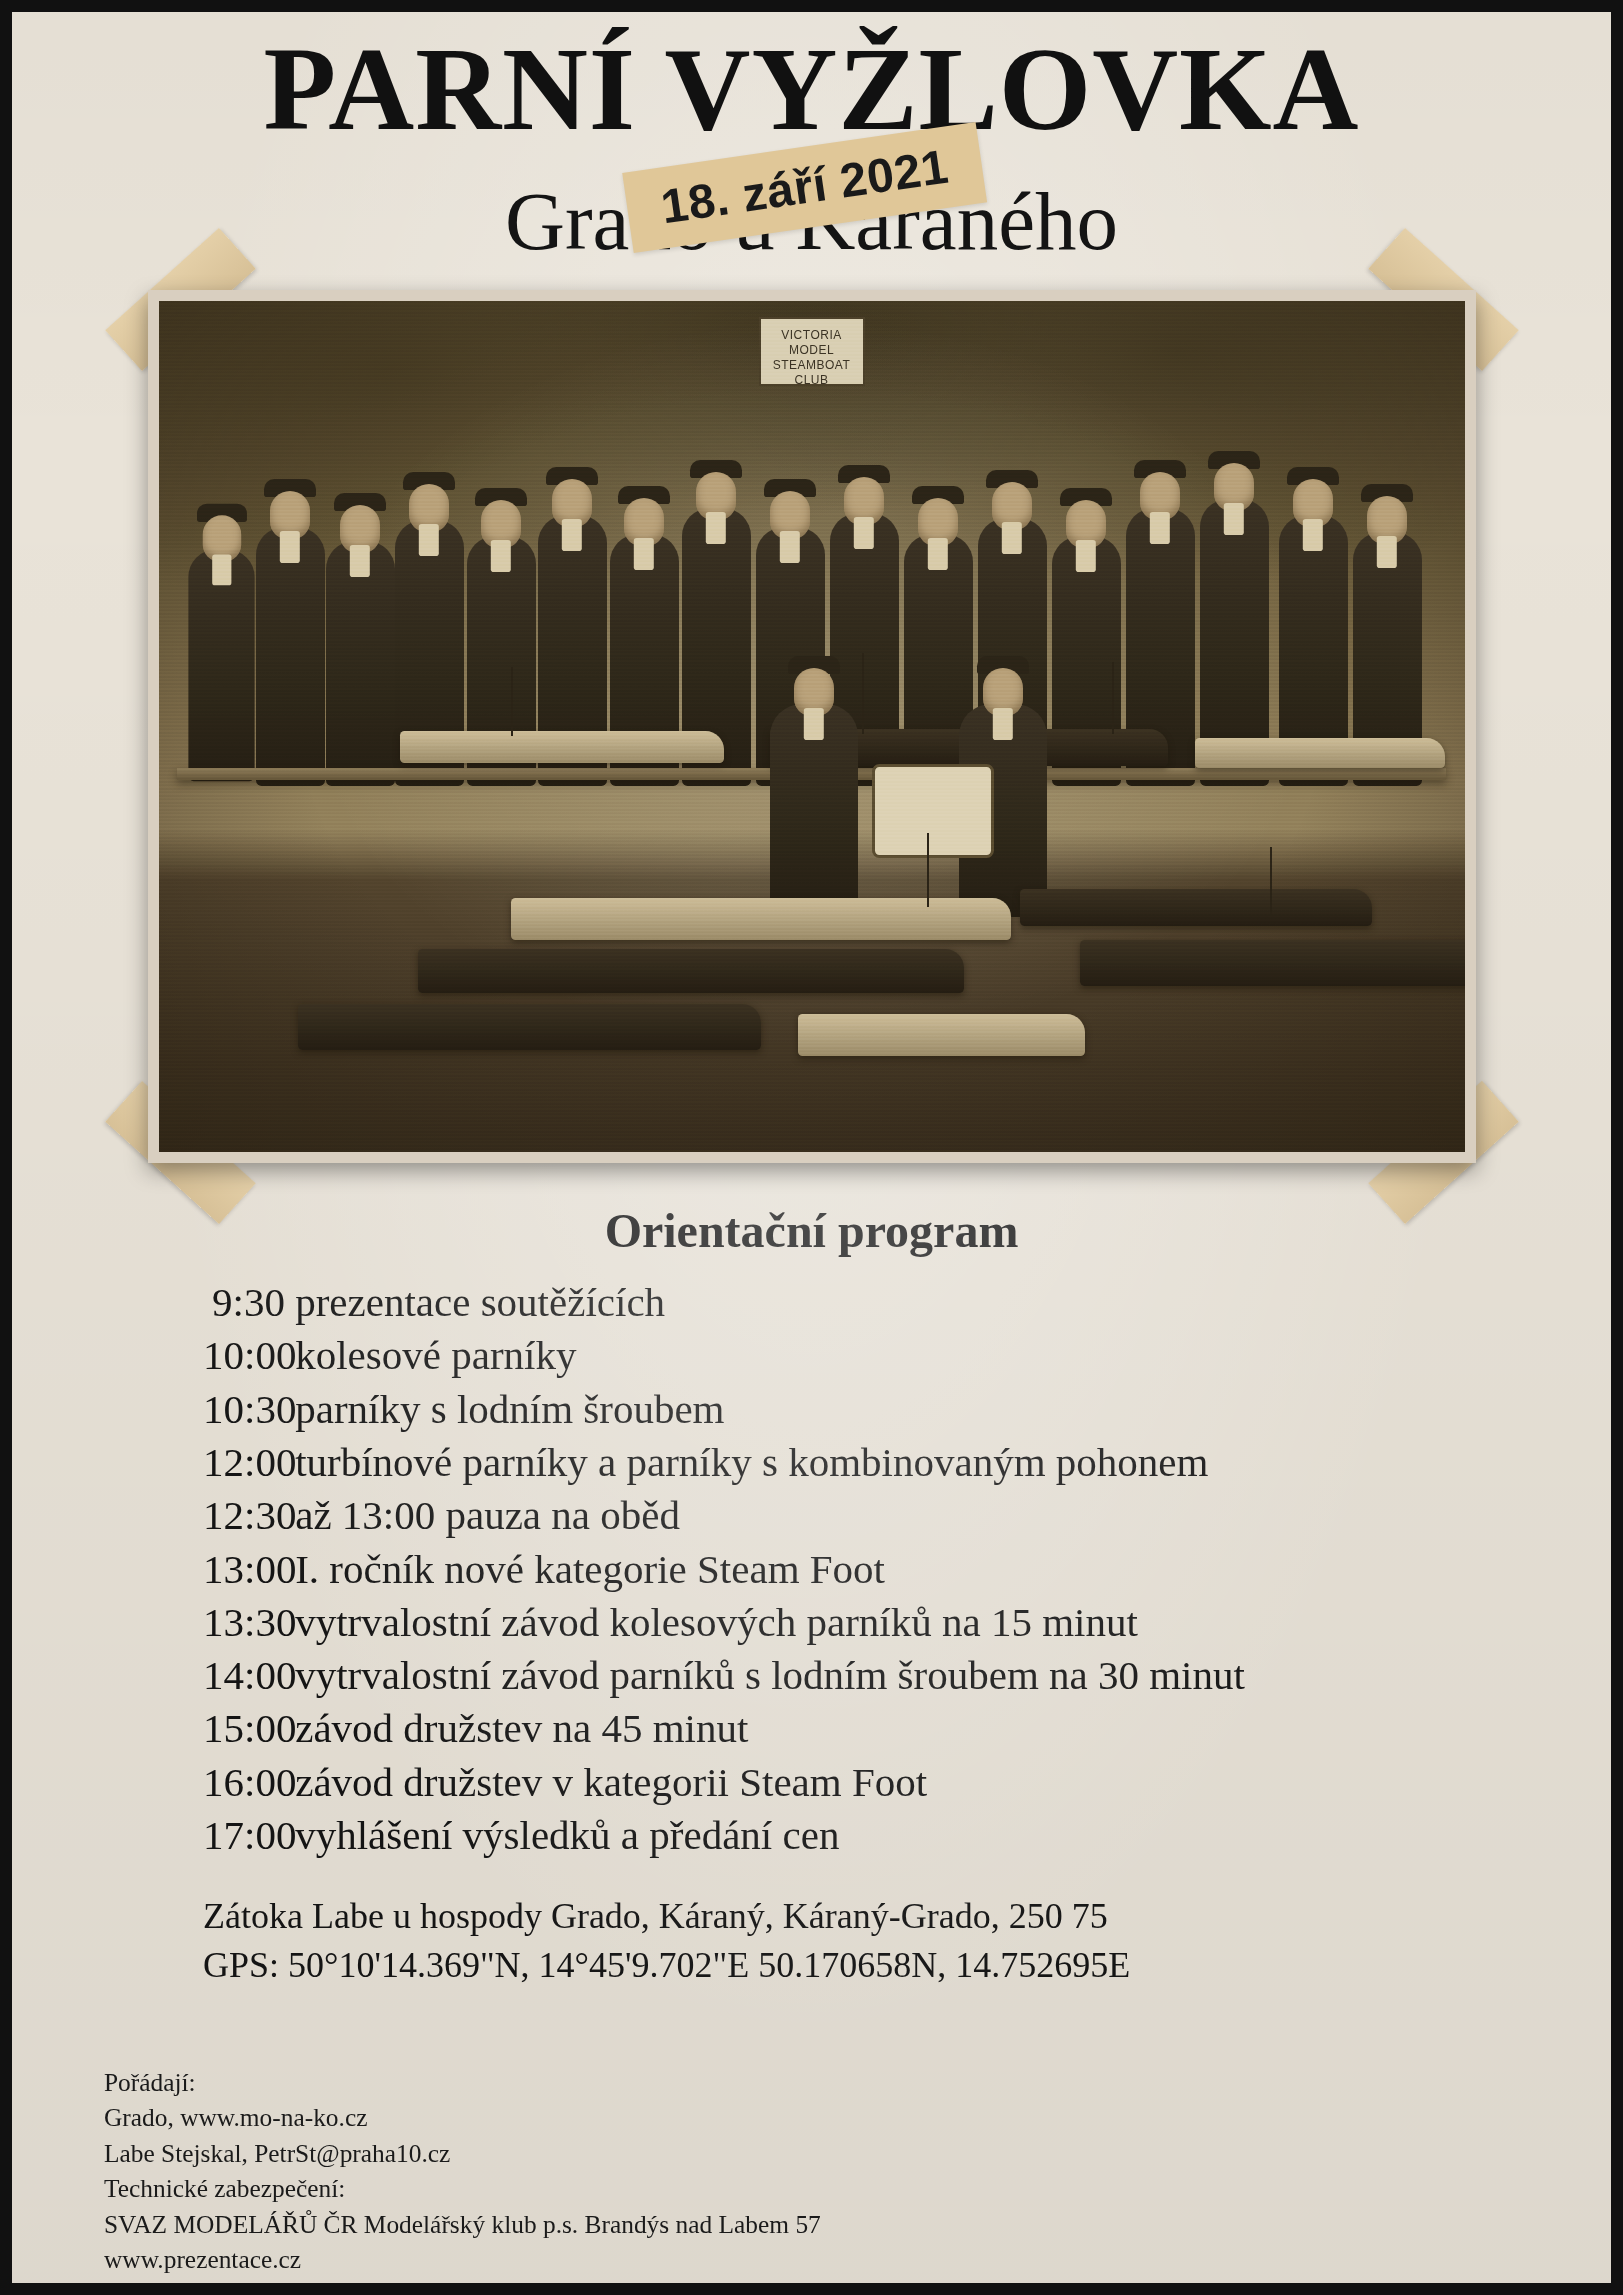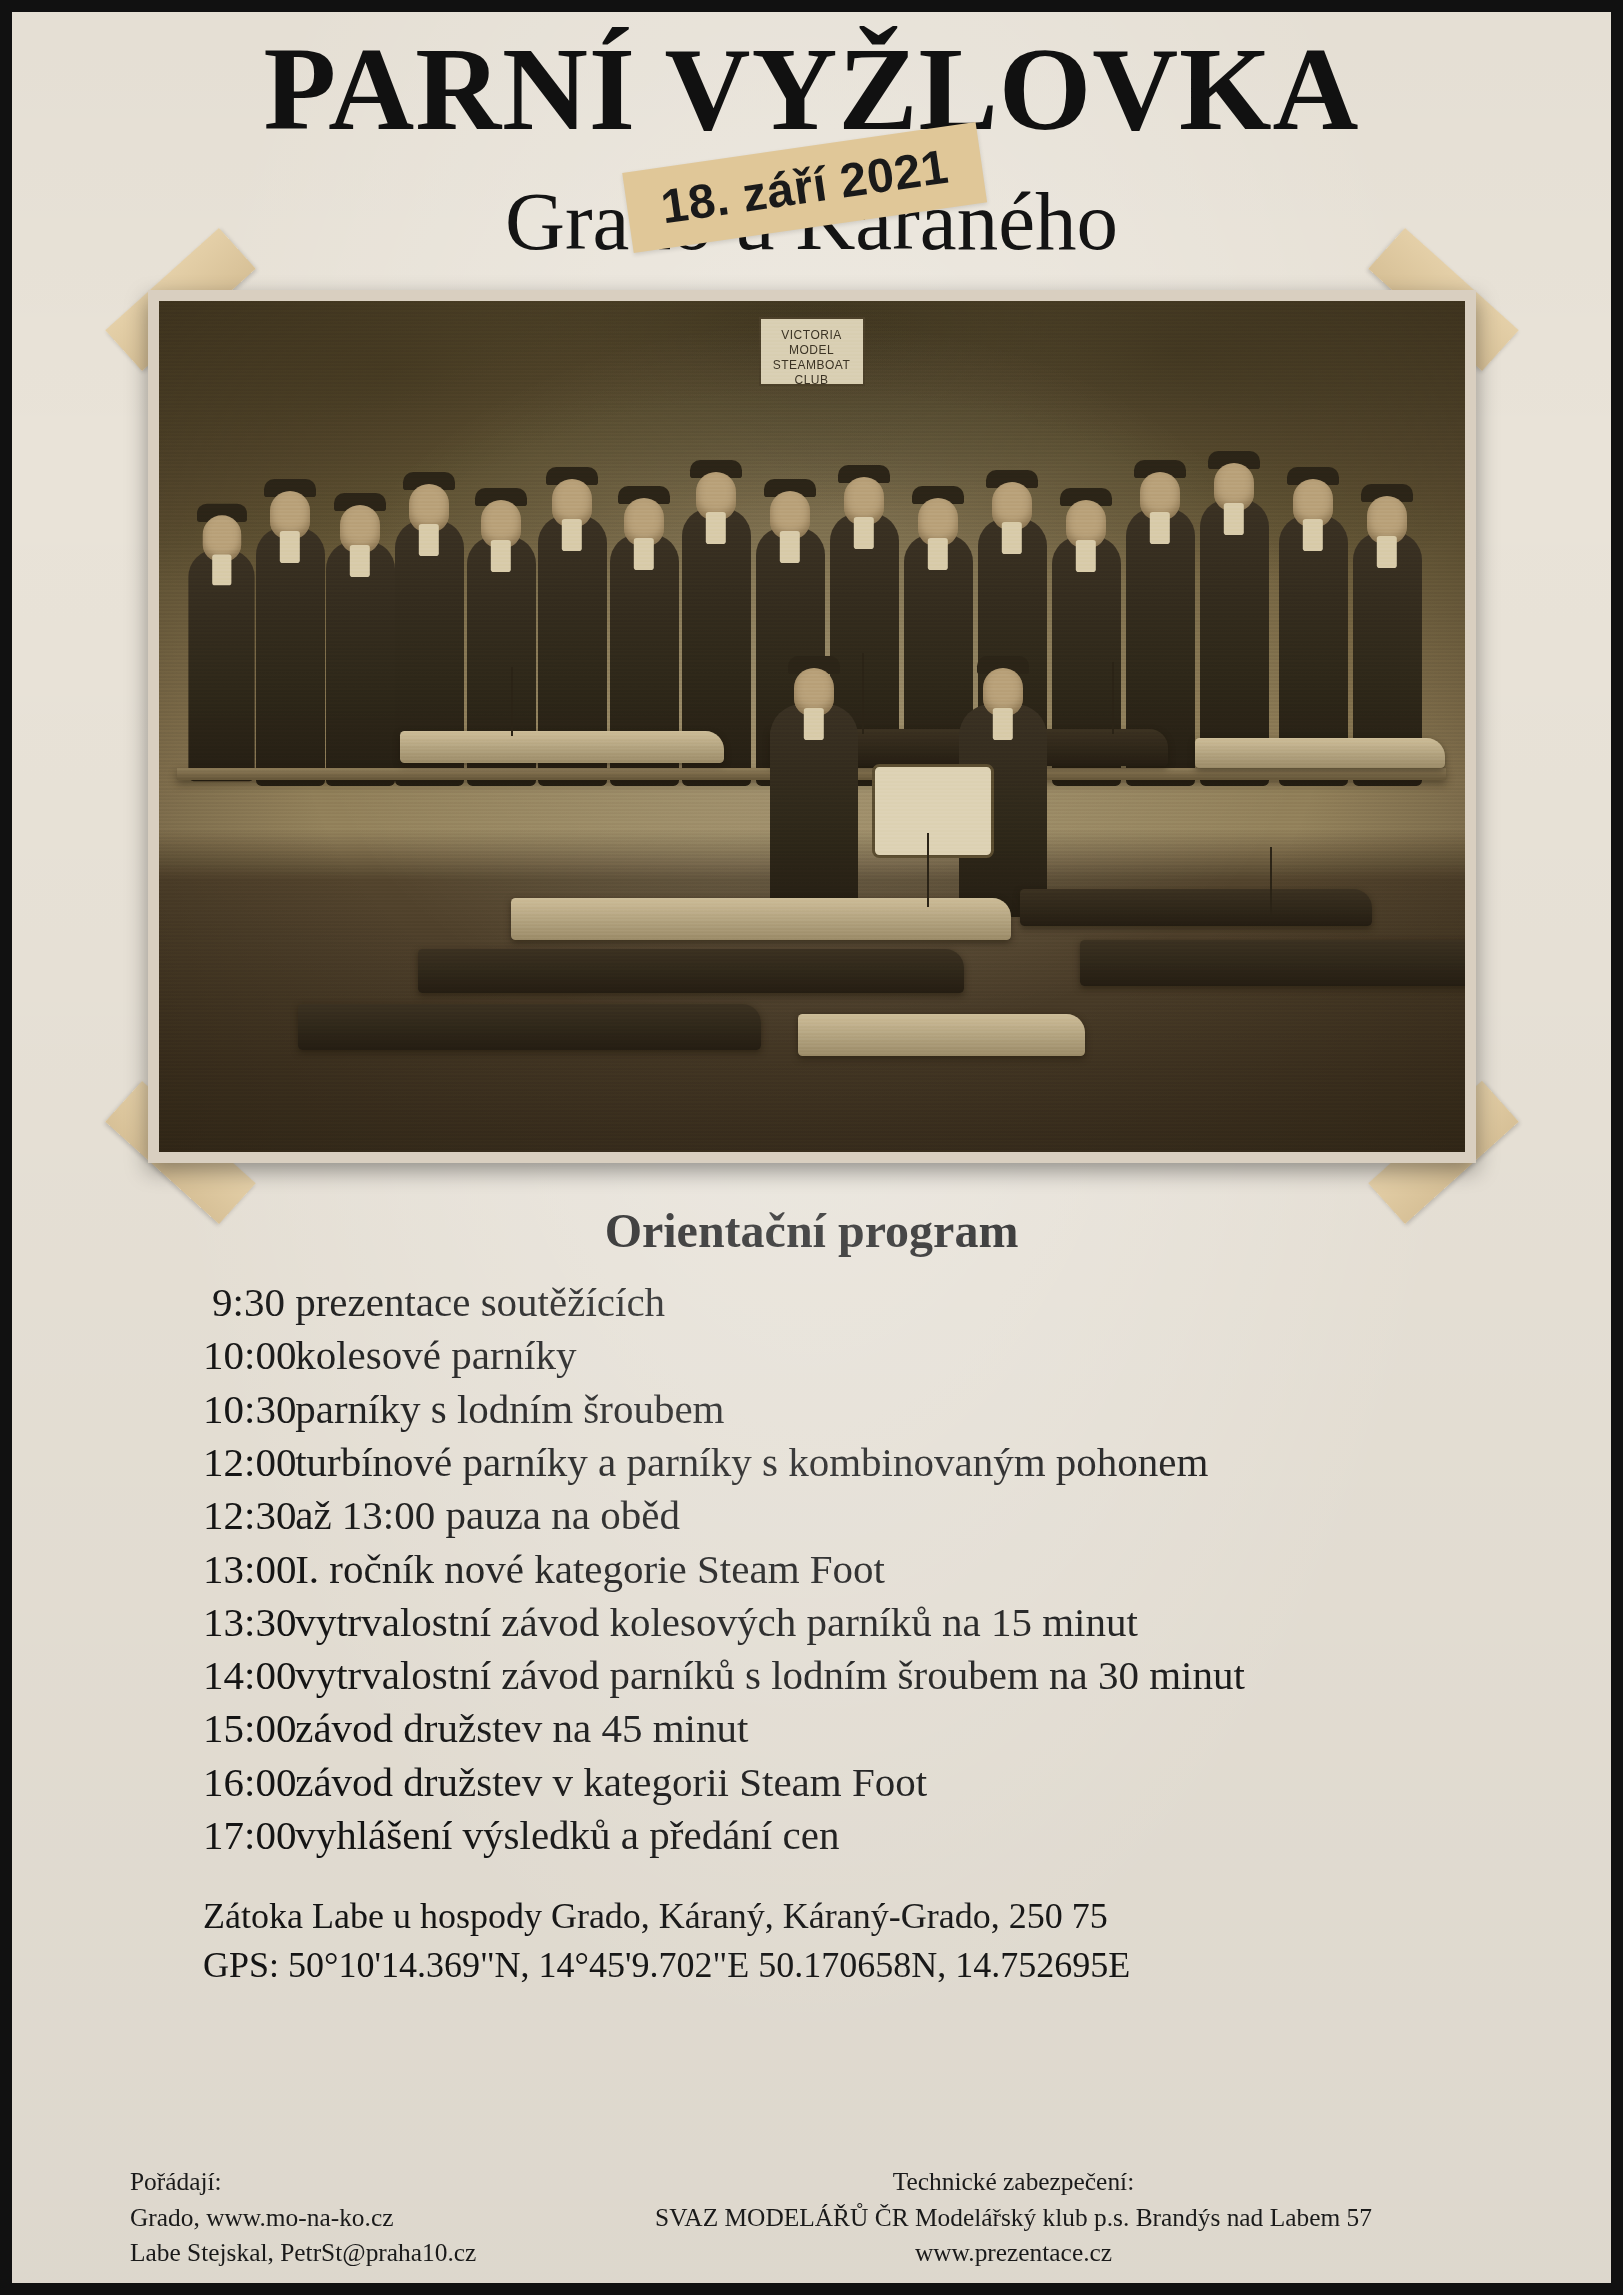--- a/index.html
+++ b/index.html
@@ -268,33 +268,34 @@
     font-size: 36px;
     line-height: 1.34;
     color: #151515;
     white-space: nowrap;
   }
 
   .footer {
     position: absolute;
     left: 0;
     right: 0;
-    bottom: 12px;
+    bottom: 5px;
     display: flex;
-    padding: 0 204px 0 118px;
+    padding: 0 204px 0 92px;
     box-sizing: border-box;
+    flex-direction: column;
   }
   .footer-col {
     font-size: 25.4px;
     line-height: 1.40;
     color: #1a1a1a;
     white-space: nowrap;
   }
   .footer-col.left { width: 490px; }
-  .footer-col.right { flex: 1; text-align: center; }
+  .footer-col.right { flex: 1; }
 </style>
 </head>
 <body>
 
 <div class="poster">
   <div class="paper-texture"></div>
 
   <div class="header-block">
     <h1 class="main-title">PARNÍ VYŽLOVKA</h1>
     <div class="date-stamp">18. září 2021</div>

